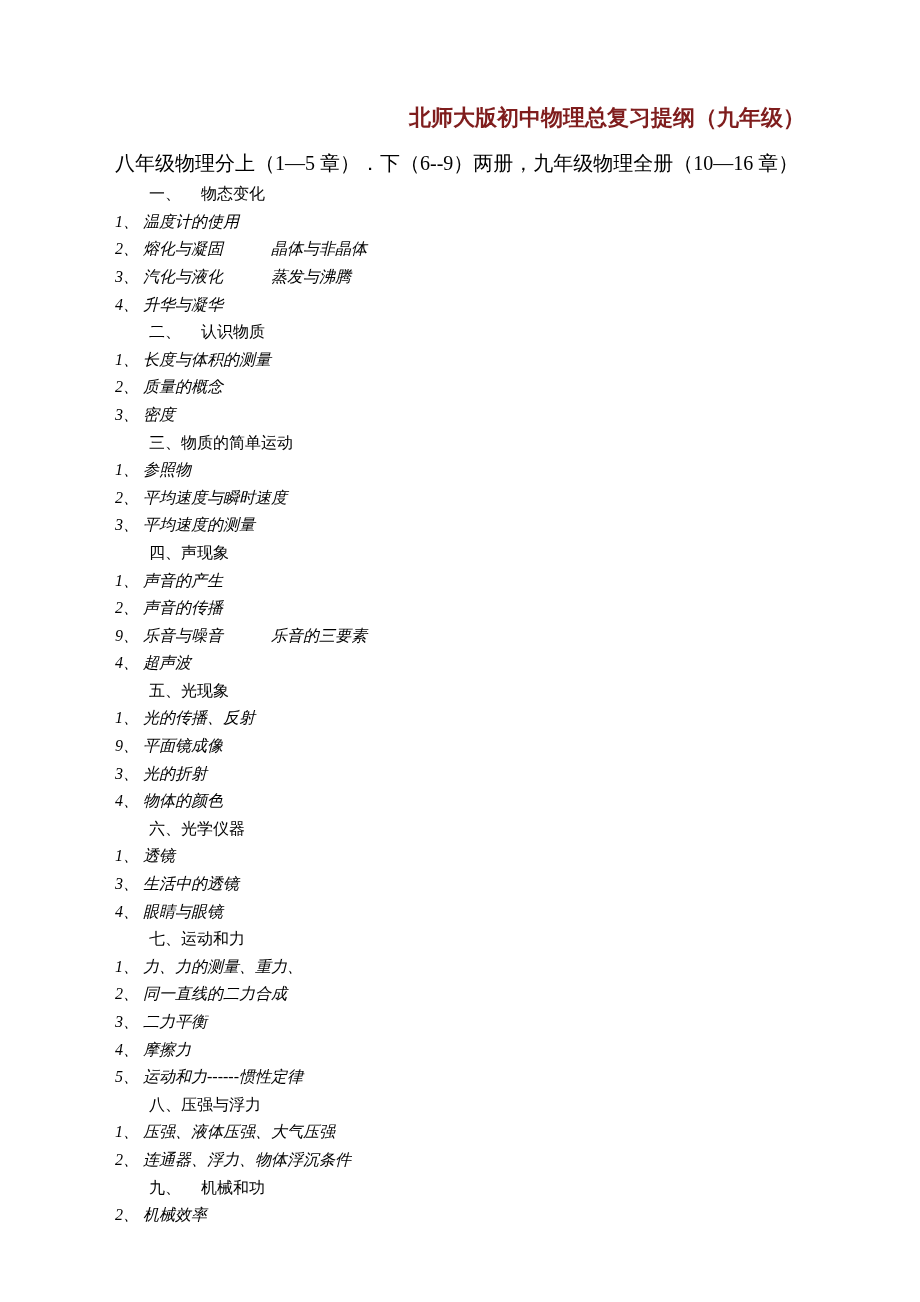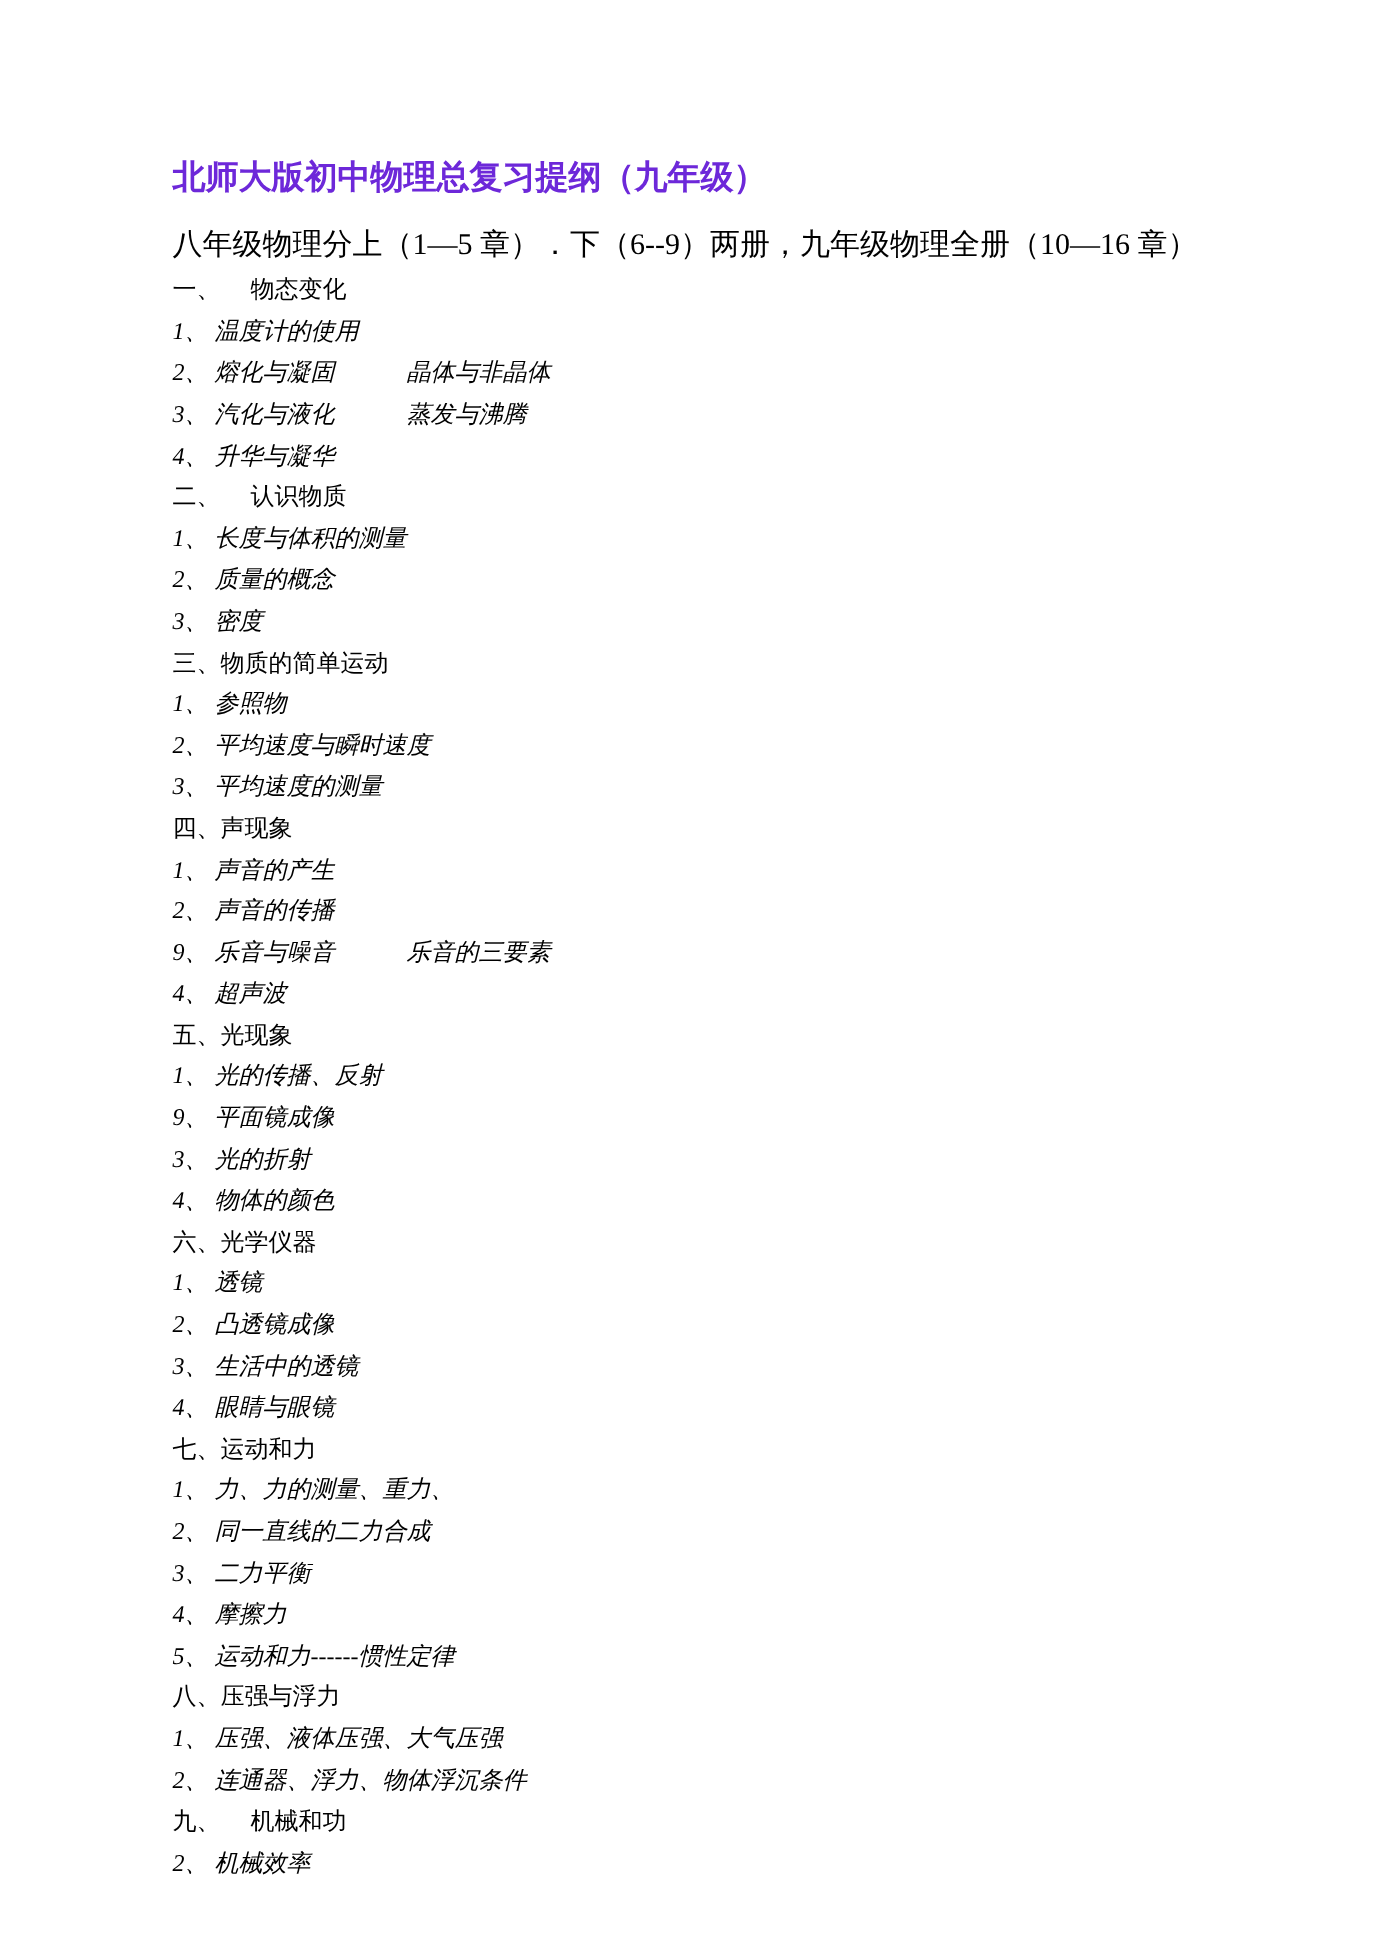--- a/index.html
+++ b/index.html
@@ -11,35 +11,36 @@
       width: 920px;
       height: 1302px;
       background: #ffffff;
       font-family: "SimSun", "宋体", serif;
       font-size: 16px;
       color: #000000;
       padding: 100px 115px 40px 115px;
       line-height: 1.6;
     }
     .title {
-      color: #6d28d9;
+      color: #7f1d1d;
       font-size: 22px;
       font-weight: bold;
-      text-align: left;
+      text-align: right;
       margin-bottom: 12px;
       font-family: "SimHei", "黑体", sans-serif;
     }
     .subtitle {
       font-size: 20px;
       margin-bottom: 2px;
     }
     .section-header {
       font-size: 16px;
       margin-top: 2px;
       margin-bottom: 2px;
+      margin-left: 34px;
     }
     .item {
       font-size: 16px;
       margin-bottom: 2px;
       font-style: italic;
     }
     .gap {
       display: inline-block;
       width: 48px;
     }
@@ -69,21 +70,20 @@
     <div class="item"><span>2、 声音的传播</span></div>
     <div class="item"><span>9、 乐音与噪音</span><span class="gap"></span><span>乐音的三要素</span></div>
     <div class="item"><span>4、 超声波</span></div>
     <div class="section-header">五、光现象</div>
     <div class="item"><span>1、 光的传播、反射</span></div>
     <div class="item"><span>9、 平面镜成像</span></div>
     <div class="item"><span>3、 光的折射</span></div>
     <div class="item"><span>4、 物体的颜色</span></div>
     <div class="section-header">六、光学仪器</div>
     <div class="item"><span>1、 透镜</span></div>
-    <div class="item"><span>2、 凸透镜成像</span></div>
     <div class="item"><span>3、 生活中的透镜</span></div>
     <div class="item"><span>4、 眼睛与眼镜</span></div>
     <div class="section-header">七、运动和力</div>
     <div class="item"><span>1、 力、力的测量、重力、</span></div>
     <div class="item"><span>2、 同一直线的二力合成</span></div>
     <div class="item"><span>3、 二力平衡</span></div>
     <div class="item"><span>4、 摩擦力</span></div>
     <div class="item"><span>5、 运动和力------惯性定律</span></div>
     <div class="section-header">八、压强与浮力</div>
     <div class="item"><span>1、 压强、液体压强、大气压强</span></div>

